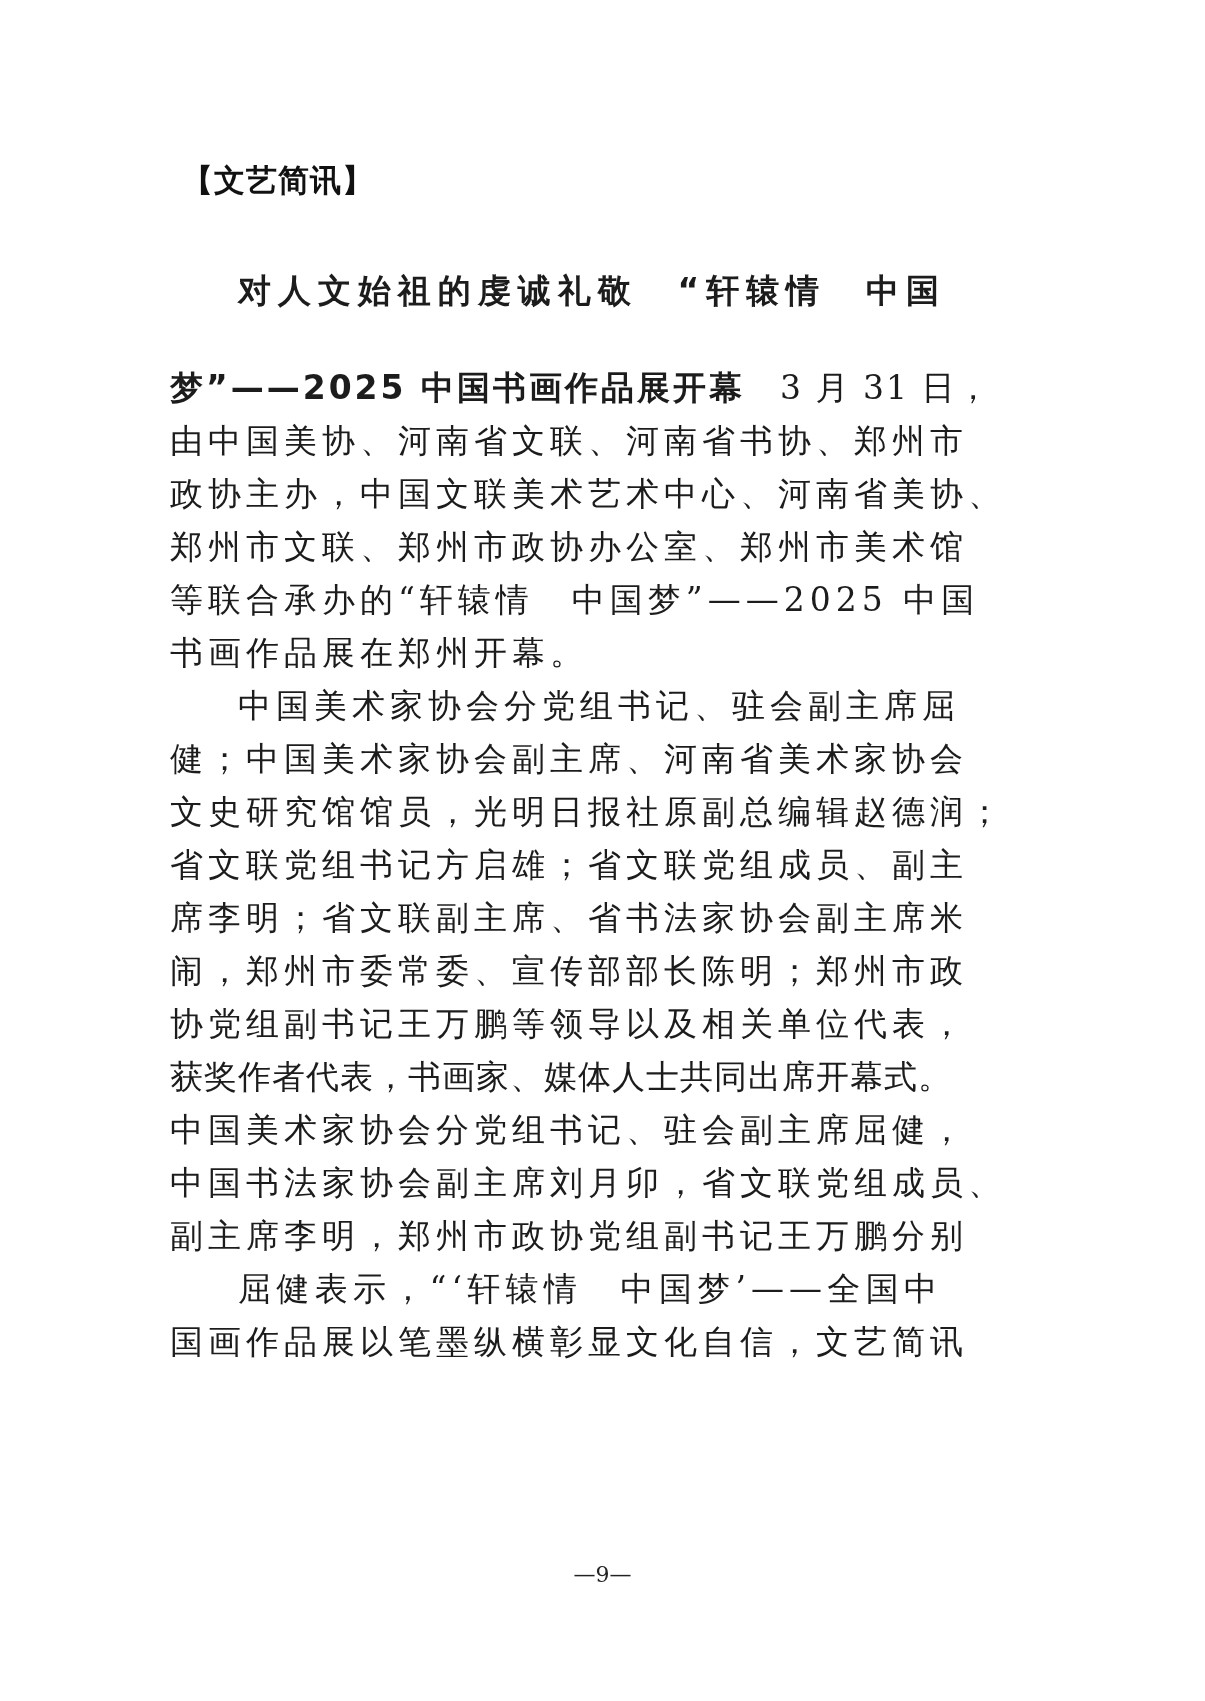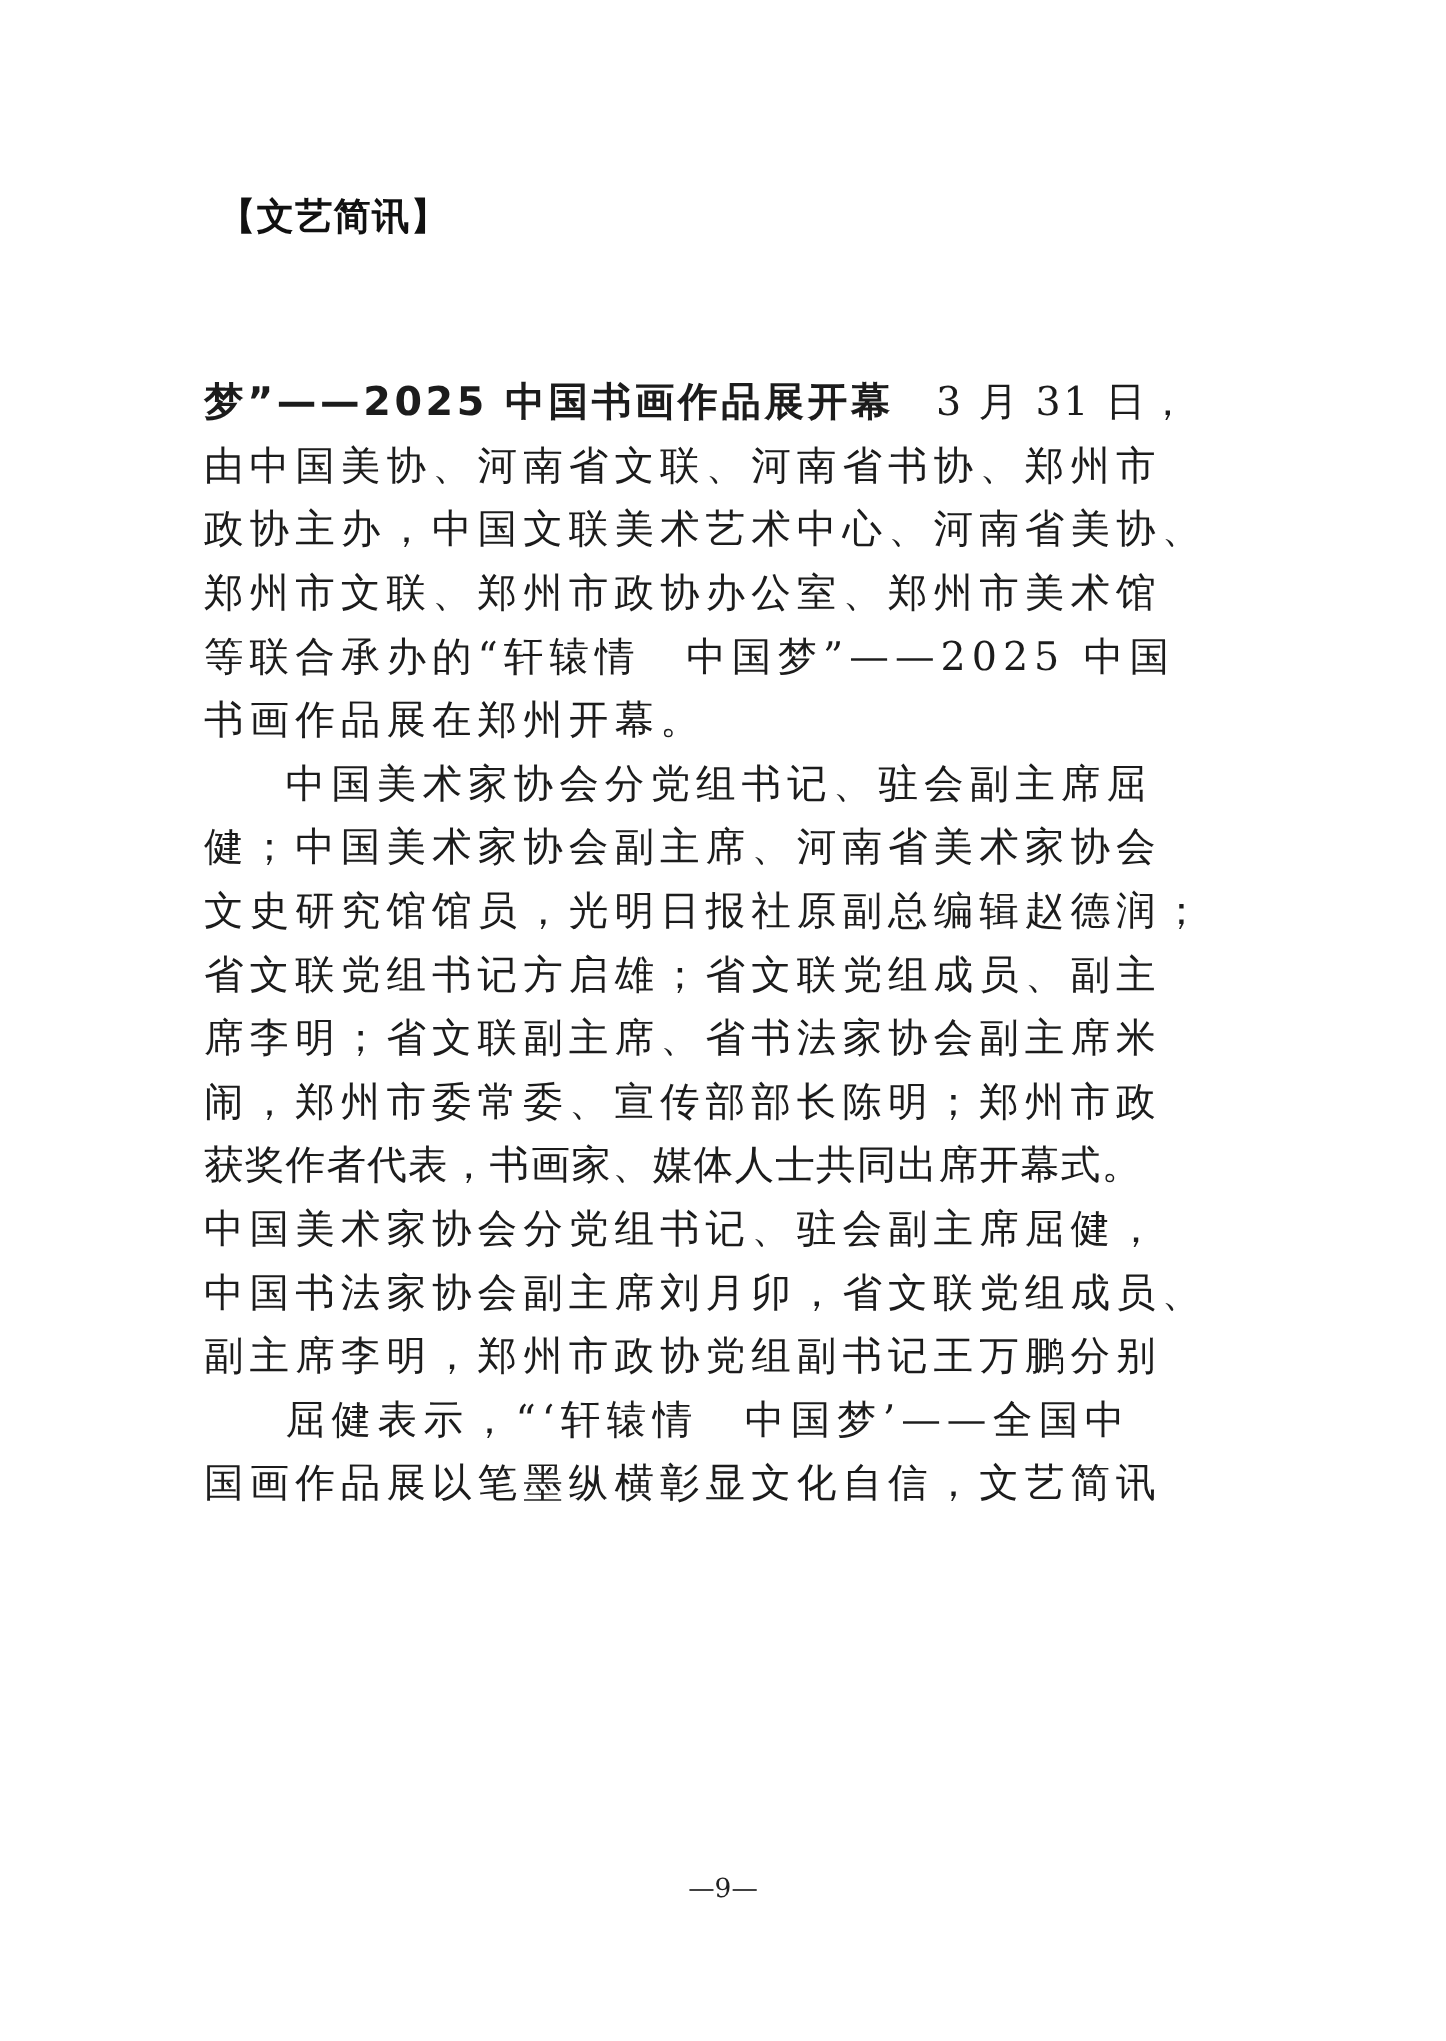--- a/index.html
+++ b/index.html
@@ -23,34 +23,38 @@
     font-family: "DejaVu Serif", serif; font-size: 22px; color: #222;
   }
 </style>
 </head>
 <body>
 
 <div class="page">
   <div class="section-tag">【文艺简讯】</div>
 
   <div class="body-text">
+    <div class="line indent">
+      <span class="lead-title">对人文始祖的虔诚礼敬　“轩辕情　中国</span>
+    </div>
     <div class="line" style="text-align-last: left; letter-spacing:2px;margin-top:44px;">
       <span class="lead-title">梦”——2025 中国书画作品展开幕</span><span>　</span><span>3 月 31 日，</span>
     </div>
     <div class="line">由中国美协、河南省文联、河南省书协、郑州市</div>
     <div class="line">政协主办，中国文联美术艺术中心、河南省美协、</div>
     <div class="line">郑州市文联、郑州市政协办公室、郑州市美术馆</div>
     <div class="line">等联合承办的“轩辕情　中国梦”——2025 中国</div>
     <div class="line last">书画作品展在郑州开幕。</div>
     <div class="line indent">中国美术家协会分党组书记、驻会副主席屈</div>
     <div class="line">健；中国美术家协会副主席、河南省美术家协会</div>
     <div class="line">文史研究馆馆员，光明日报社原副总编辑赵德润；</div>
     <div class="line">省文联党组书记方启雄；省文联党组成员、副主</div>
     <div class="line">席李明；省文联副主席、省书法家协会副主席米</div>
     <div class="line">闹，郑州市委常委、宣传部部长陈明；郑州市政</div>
+    <div class="line">协党组副书记王万鹏等领导以及相关单位代表，</div>
     <div class="line" style="letter-spacing:1px;">获奖作者代表，书画家、媒体人士共同出席开幕式。</div>
     <div class="line">中国美术家协会分党组书记、驻会副主席屈健，</div>
     <div class="line">中国书法家协会副主席刘月卯，省文联党组成员、</div>
     <div class="line">副主席李明，郑州市政协党组副书记王万鹏分别</div>
     <div class="line indent">屈健表示，“‘轩辕情　中国梦’——全国中</div>
     <div class="line">国画作品展以笔墨纵横彰显文化自信，文艺简讯</div>
   </div>
 
   <div class="page-num">—9—</div>
 </div>

